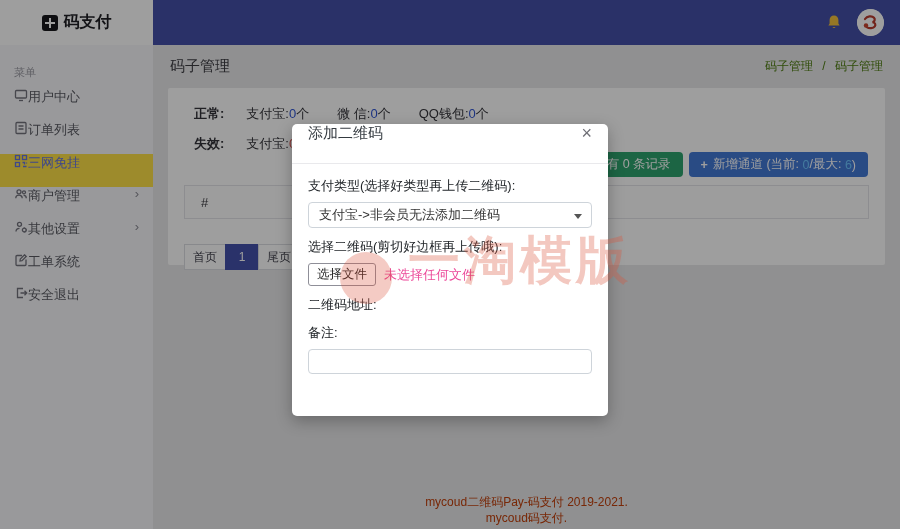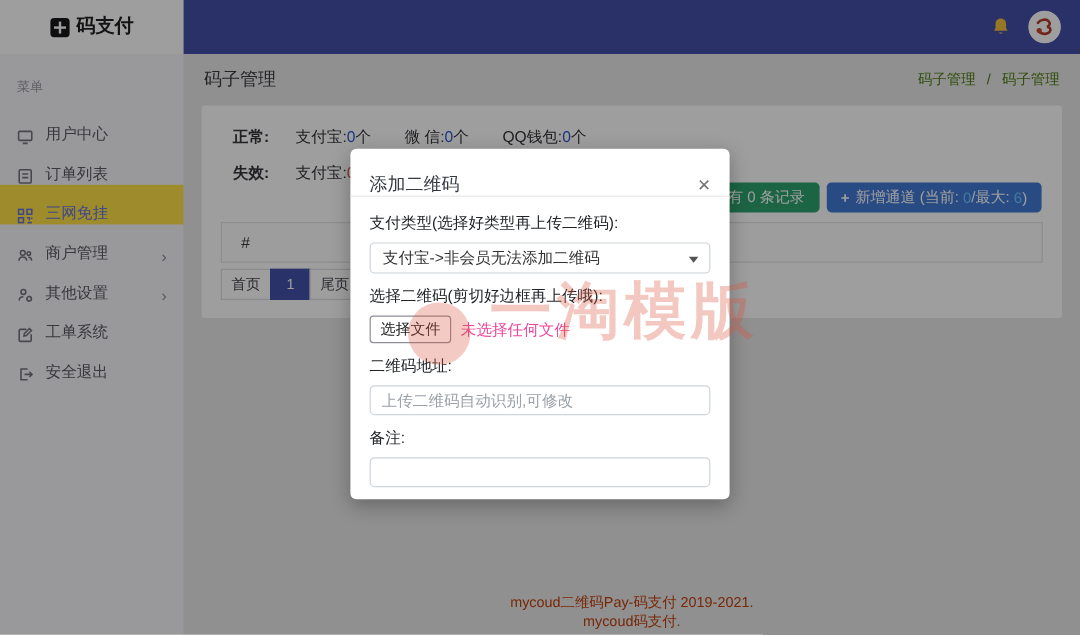--- a/index.html
+++ b/index.html
@@ -10,21 +10,21 @@
     background:#e8e8ea;
   }
   
   .sidebar { position:absolute; left:0; top:0; width:153px; height:529px; background:#f7f7fa; z-index:1; }
   .logo { height:45px; background:#ffffff; display:flex; align-items:center; justify-content:center; gap:6px; font-size:16px; font-weight:bold; color:#1f1f24; }
   .logo-icon { width:16px; height:16px; background:#17181c; border-radius:3px; position:relative; flex:0 0 auto; }
   .logo-icon::before, .logo-icon::after { content:""; position:absolute; background:#fff; }
   .logo-icon::before { left:7px; top:3px; width:2px; height:10px; }
   .logo-icon::after { left:3px; top:7px; width:10px; height:2px; }
   .menu-label { padding:20px 14px 8px 14px; font-size:11px; color:#9b9ba3; }
-  .menu-item { height:33px; display:flex; align-items:flex-end; gap:10px; padding:0 14px; font-size:13px; color:#595a62; cursor:pointer; }
+  .menu-item { height:33px; display:flex; align-items:flex-start; padding:0 14px; font-size:13px; color:#595a62; cursor:pointer; }
   .menu-item svg { flex:0 0 auto; stroke:#73737d; }
   .menu-item.active { background:#fde047; color:#6675df; }
   .menu-item.active svg { stroke:#6675df; }
   .chev { margin-left:auto; color:#8a8a94; font-size:13px; line-height:1; }
   
   .topbar { position:absolute; left:153px; top:0; right:0; height:45px; background:#4550a8; z-index:1; }
   .bell { position:absolute; right:58px; top:14px; cursor:pointer; }
   .avatar { position:absolute; right:16px; top:9px; width:27px; height:27px; border-radius:50%; background:#fff; overflow:hidden; cursor:pointer; }
   
   .content { position:absolute; left:153px; top:45px; right:0; bottom:0; background:#e8e8ea; z-index:1; }
@@ -41,28 +41,28 @@
   .c-blue { color:#2f55d4; }
   .c-red { color:#d9534f; }
   .actions { position:absolute; top:64px; right:17px; display:flex; gap:6px; }
   .btn { height:25px; display:flex; align-items:center; padding:0 12px; border-radius:4px; color:#fff; font-size:12.5px; cursor:pointer; border:none; white-space:pre; }
   .btn-green { background:#2ea36f; }
   .btn-blue  { background:#4379d6; }
   .btn-blue .num { color:#6ec6ff; }
   .btn-blue .plus { margin-right:5px; font-weight:bold; }
   .table-head { position:absolute; top:97px; left:16px; right:16px; height:34px; border:1px solid #e4e4e8; background:#fdfdfd; display:flex; align-items:center; padding:0 16px; font-size:13px; color:#3a3a40; }
   .pagination { position:absolute; top:136px; left:16px; display:flex; }
-  .page-btn { min-width:38px; height:26px; display:flex; align-items:center; justify-content:center; background:#fff; border:1px solid #dcdee3; font-size:12px; color:#454550; cursor:pointer; margin-left:-1px; padding:0 8px; }
+  .page-btn { min-width:38px; height:26px; display:flex; align-items:center; justify-content:center; background:#fff; border:1px solid #dcdee3; font-size:12px; color:#454550; cursor:pointer; margin-left:-1px; padding:0 8px;margin-top:20px; }
   .page-btn:first-child { margin-left:0; }
   .page-btn.active { background:#4552ab; border-color:#4552ab; color:#fff; min-width:34px; }
   .footer { position:absolute; left:0; right:0; bottom:3px; text-align:center; font-size:12px; color:#c2410c; line-height:1.35; }
   
   .overlay { position:absolute; inset:0; background:rgba(0,0,0,0.38); z-index:10; }
   .modal { position:absolute; left:292px; top:124px; width:316px; height:292px; background:#fff; border-radius:5px; box-shadow:0 5px 16px rgba(0,0,0,0.28); z-index:20; }
-  .modal-header { height:40px; padding:0 16px; display:flex; align-items:flex-end; justify-content:space-between; border-bottom:1px solid #e9e9ec; }
+  .modal-header { height:40px; padding:0 16px; display:flex; align-items:flex-start; justify-content:space-between; border-bottom:1px solid #e9e9ec; }
   .modal-title { font-size:15px; color:#343a40; }
   .modal-close { font-size:18px; color:#6f6f76; cursor:pointer; line-height:1; }
   .modal-body { padding:10px 16px; font-size:13px; color:#212529; }
   .field-label { margin:10px 0 7px 0; }
   .field-label.first { margin-top:3px; }
   .select { position:relative; height:26px; border:1px solid #ced4da; border-radius:4px; display:flex; align-items:center; padding:0 22px 0 10px; color:#333; cursor:pointer; }
   .select::after { content:""; position:absolute; right:9px; top:11px; border-left:4px solid transparent; border-right:4px solid transparent; border-top:5px solid #555; }
   .file-row { display:flex; align-items:center; gap:8px; margin-top:1px; }
   .file-btn { border:1px solid #8f8f98; border-radius:3px; background:#fff; padding:2px 8px; font-size:12.5px; color:#222; cursor:pointer; font-family:inherit; }
   .file-status { color:#ec4899; }
@@ -217,21 +217,20 @@
       <span>支付宝-&gt;非会员无法添加二维码</span>
     </div>
 
     <div class="field-label">选择二维码(剪切好边框再上传哦):</div>
     <div class="file-row">
       <button class="file-btn">选择文件</button>
       <span class="file-status">未选择任何文件</span>
     </div>
 
     <div class="field-label">二维码地址:</div>
-    <input class="text-input" type="text" placeholder="上传二维码自动识别,可修改" style="">
 
     <div class="field-label">备注:</div>
     <input class="text-input" type="text" value="" style="">
 
   </div>
 </div>
 
 <div class="watermark">
   <span class="wm-circle"></span>
   <span class="wm-text">一淘模版</span>

